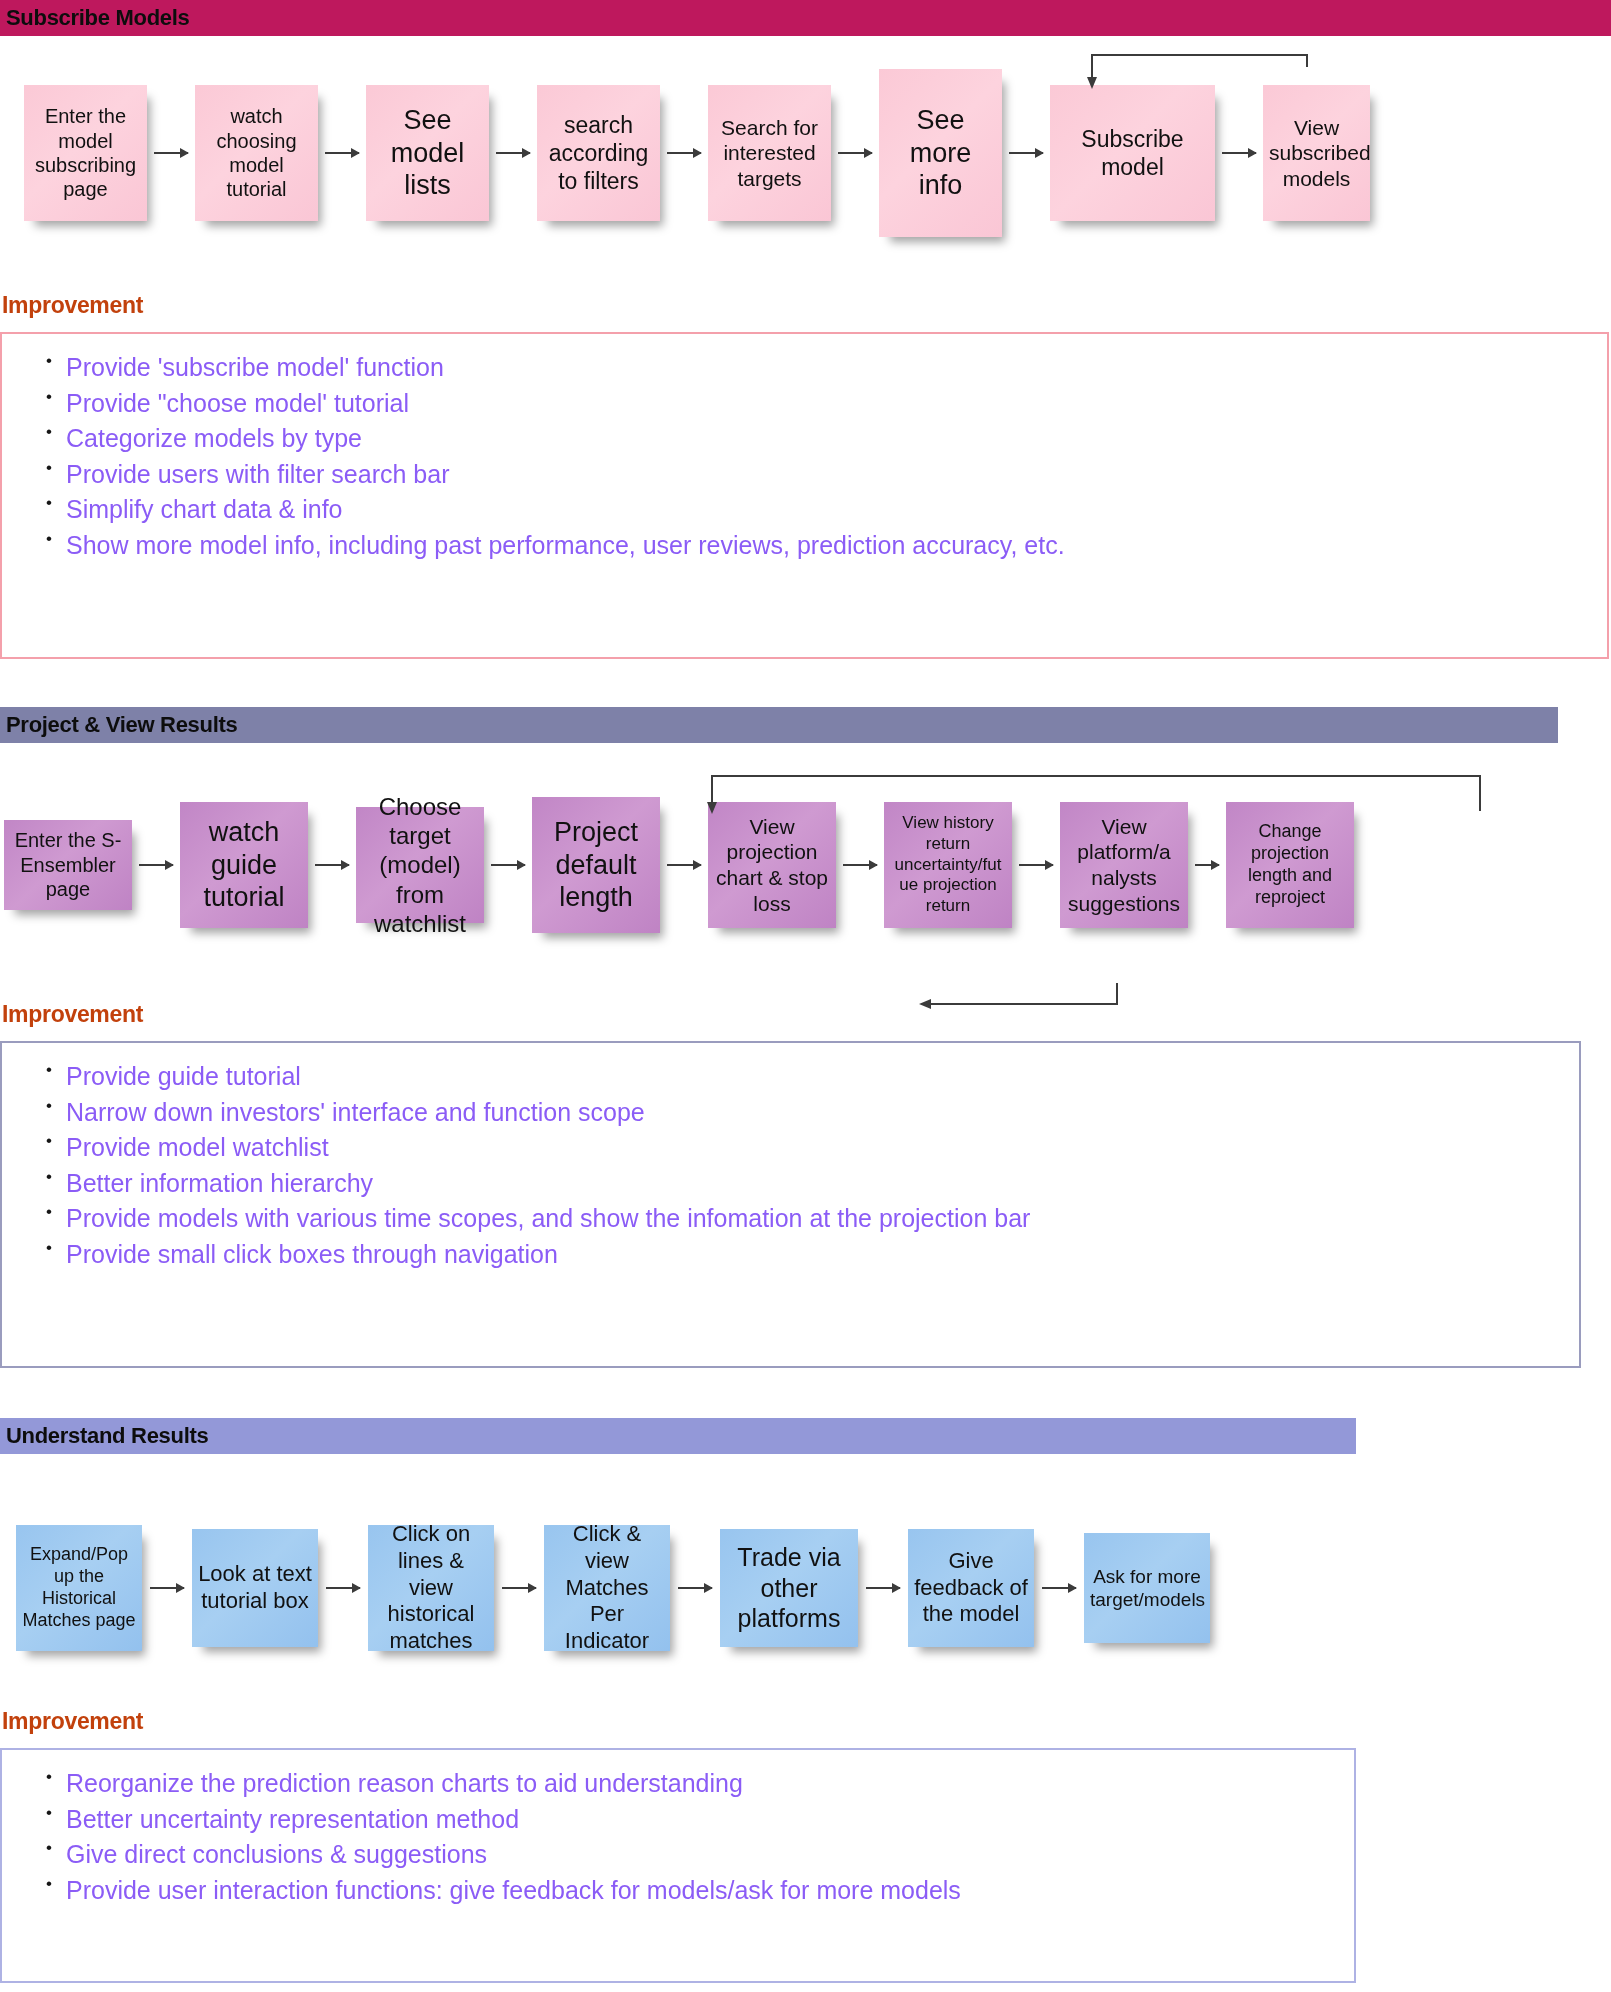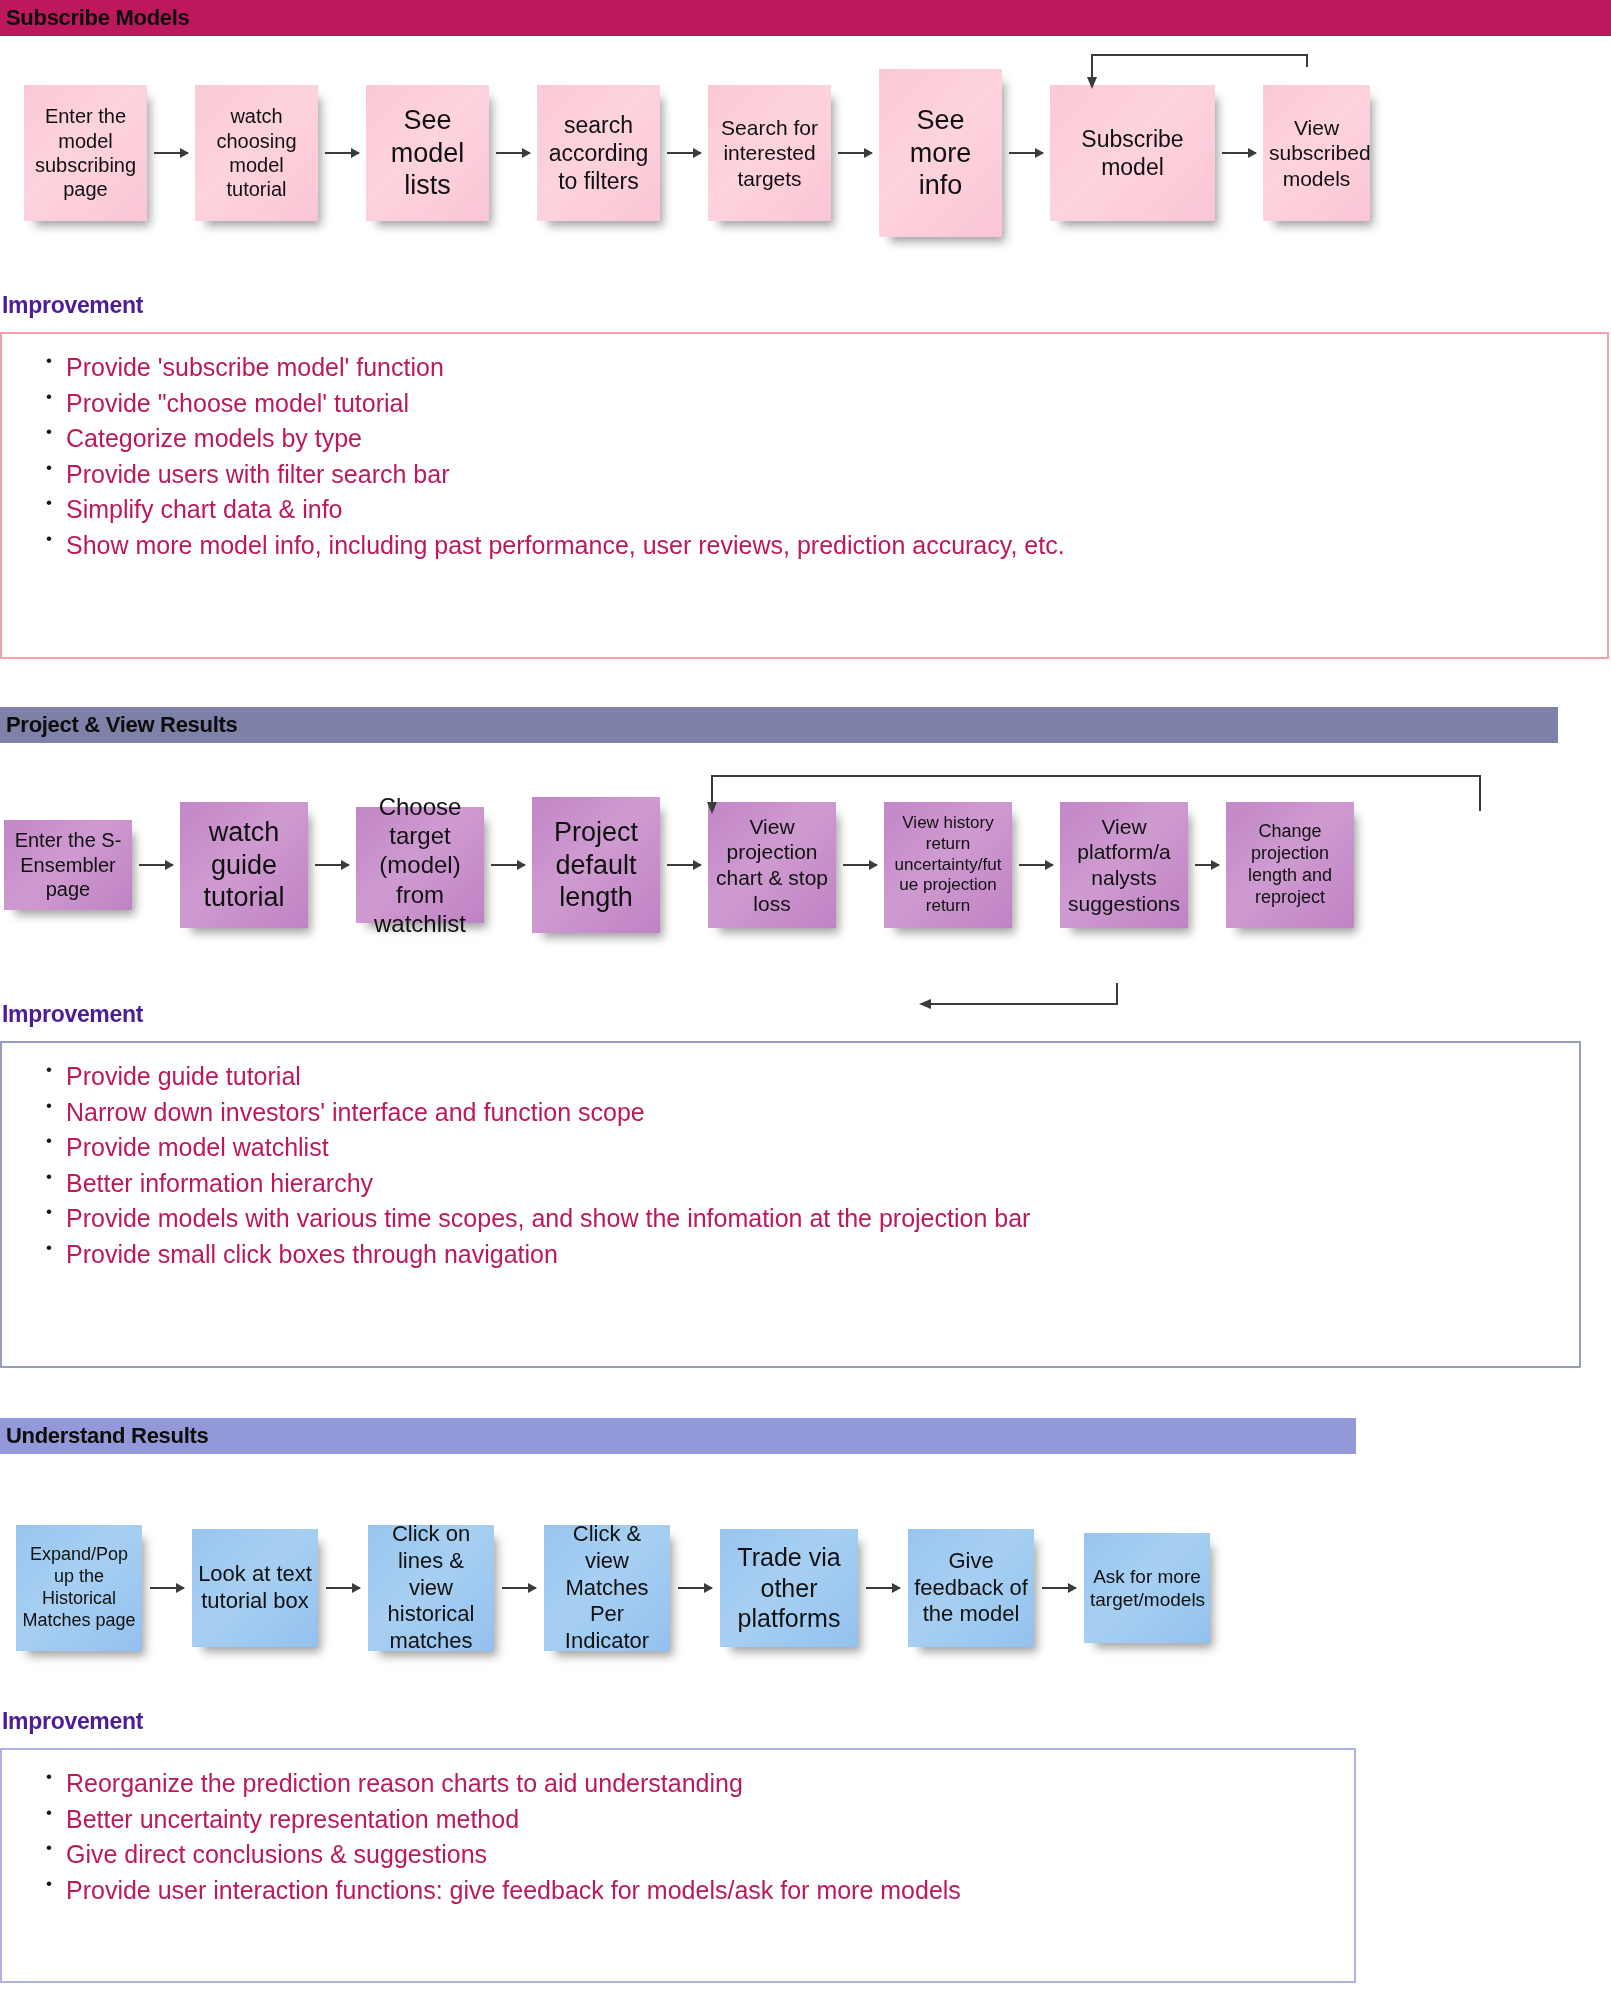--- a/index.html
+++ b/index.html
@@ -88,42 +88,42 @@
     left: 0;
     top: 0;
     pointer-events: none;
   }
 
   
   .improve-title {
     font-size: 23px;
     font-weight: bold;
     letter-spacing: -0.3px;
-    color: #4c1d95;
+    color: #c2410c;
     padding-left: 2px;
   }
   .improve-box {
     box-sizing: border-box;
     background: #ffffff;
     padding: 16px 10px 14px 10px;
   }
   .box-red    { border: 2px solid #f4a0ab; }
   .box-purple { border: 2px solid #9a9cbe; }
   .box-indigo { border: 2px solid #aeb2e4; }
 
   ul.bullets {
     list-style: none;
     margin: 0;
     padding: 0;
   }
   ul.bullets li {
     position: relative;
     font-size: 25px;
     line-height: 1.42;
-    color: #be185d;
+    color: #8b5cf6;
     padding-left: 54px;
     white-space: nowrap;
   }
   ul.bullets li::before {
     content: "\2022";
     position: absolute;
     left: 34px;
     top: -1px;
     font-size: 17px;
     color: #161616;

